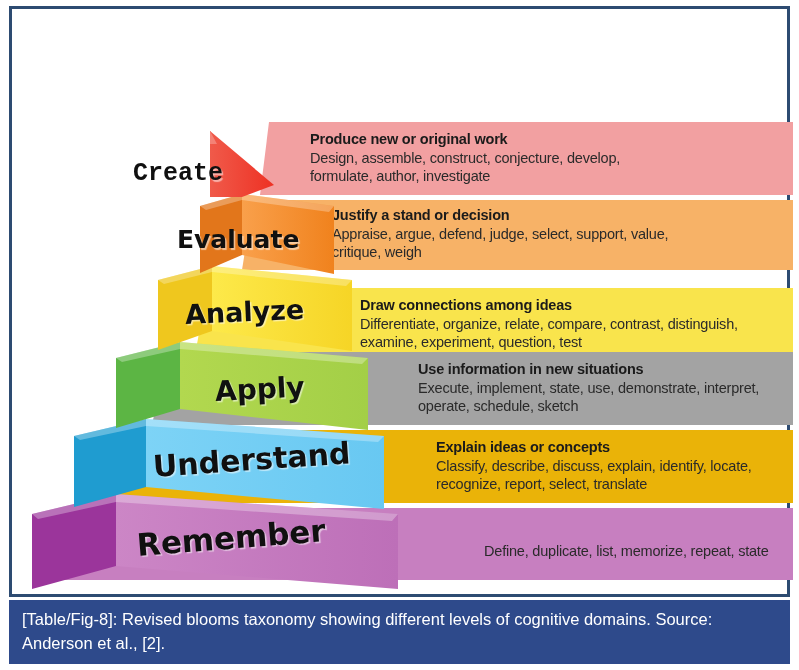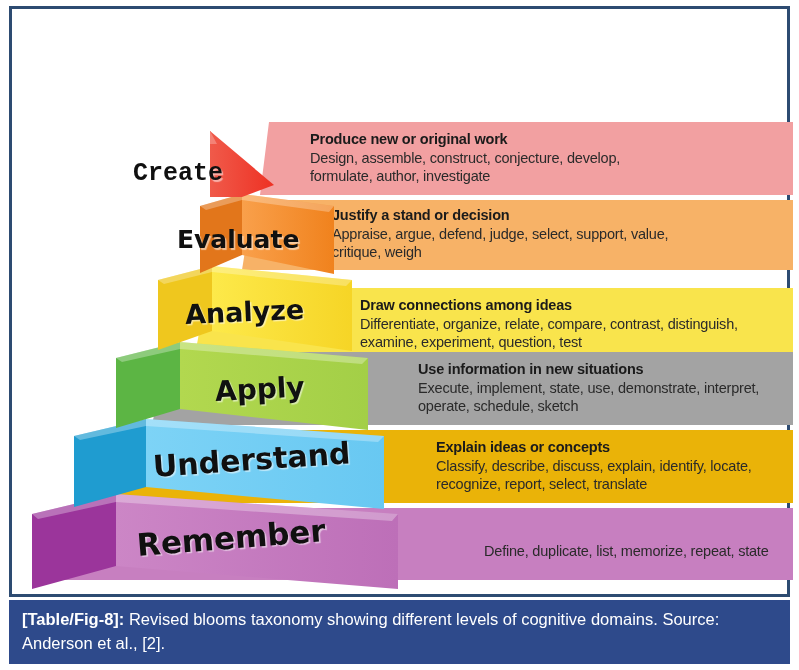--- a/index.html
+++ b/index.html
@@ -80,21 +80,21 @@
     left:9px;top:600px;
     width:781px;height:64px;
     background:#2e4a8b;
     box-sizing:border-box;
     padding:8px 13px 0 13px;
     color:#ffffff;
     font-size:16.5px;
     line-height:1.45;
     font-family:"Liberation Sans", sans-serif;
   }
-  #caption .cap-label{font-weight:bold;}
+  #caption .cap-label{font-weight:normal;}
 </style>
 </head>
 <body>
 
 <div id="figure">
 
   <div id="frame">
 
 
     <div class="band" style="left:248px;top:113px;width:533px;height:73px;background:#f2a0a1;

